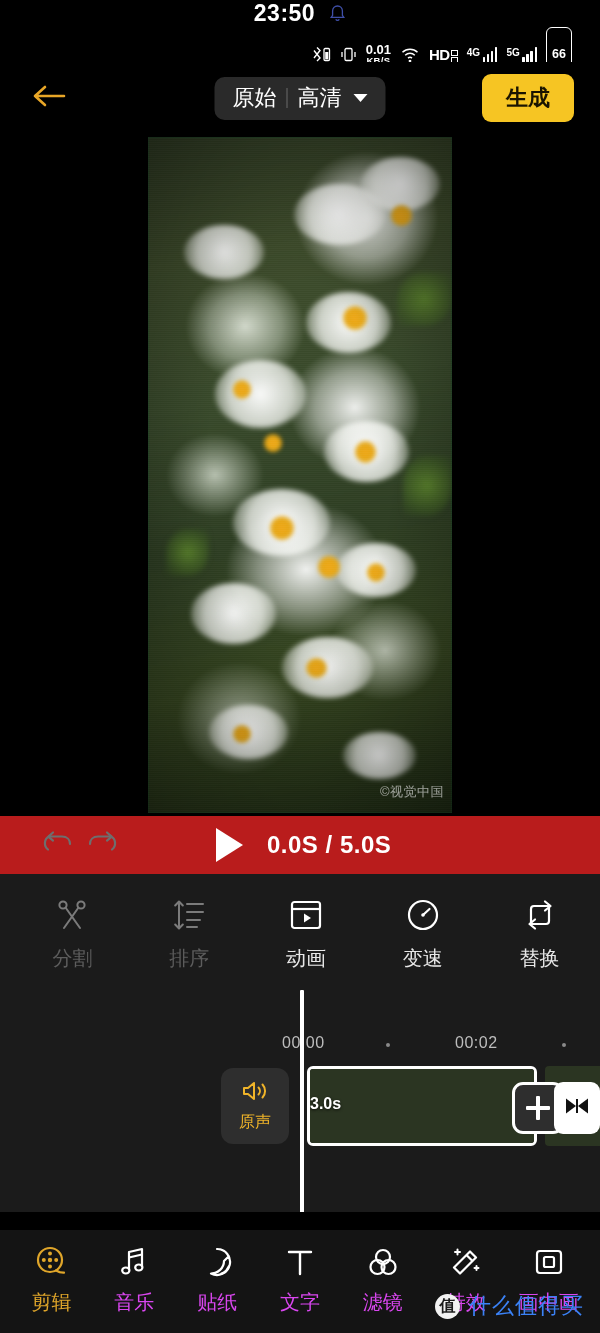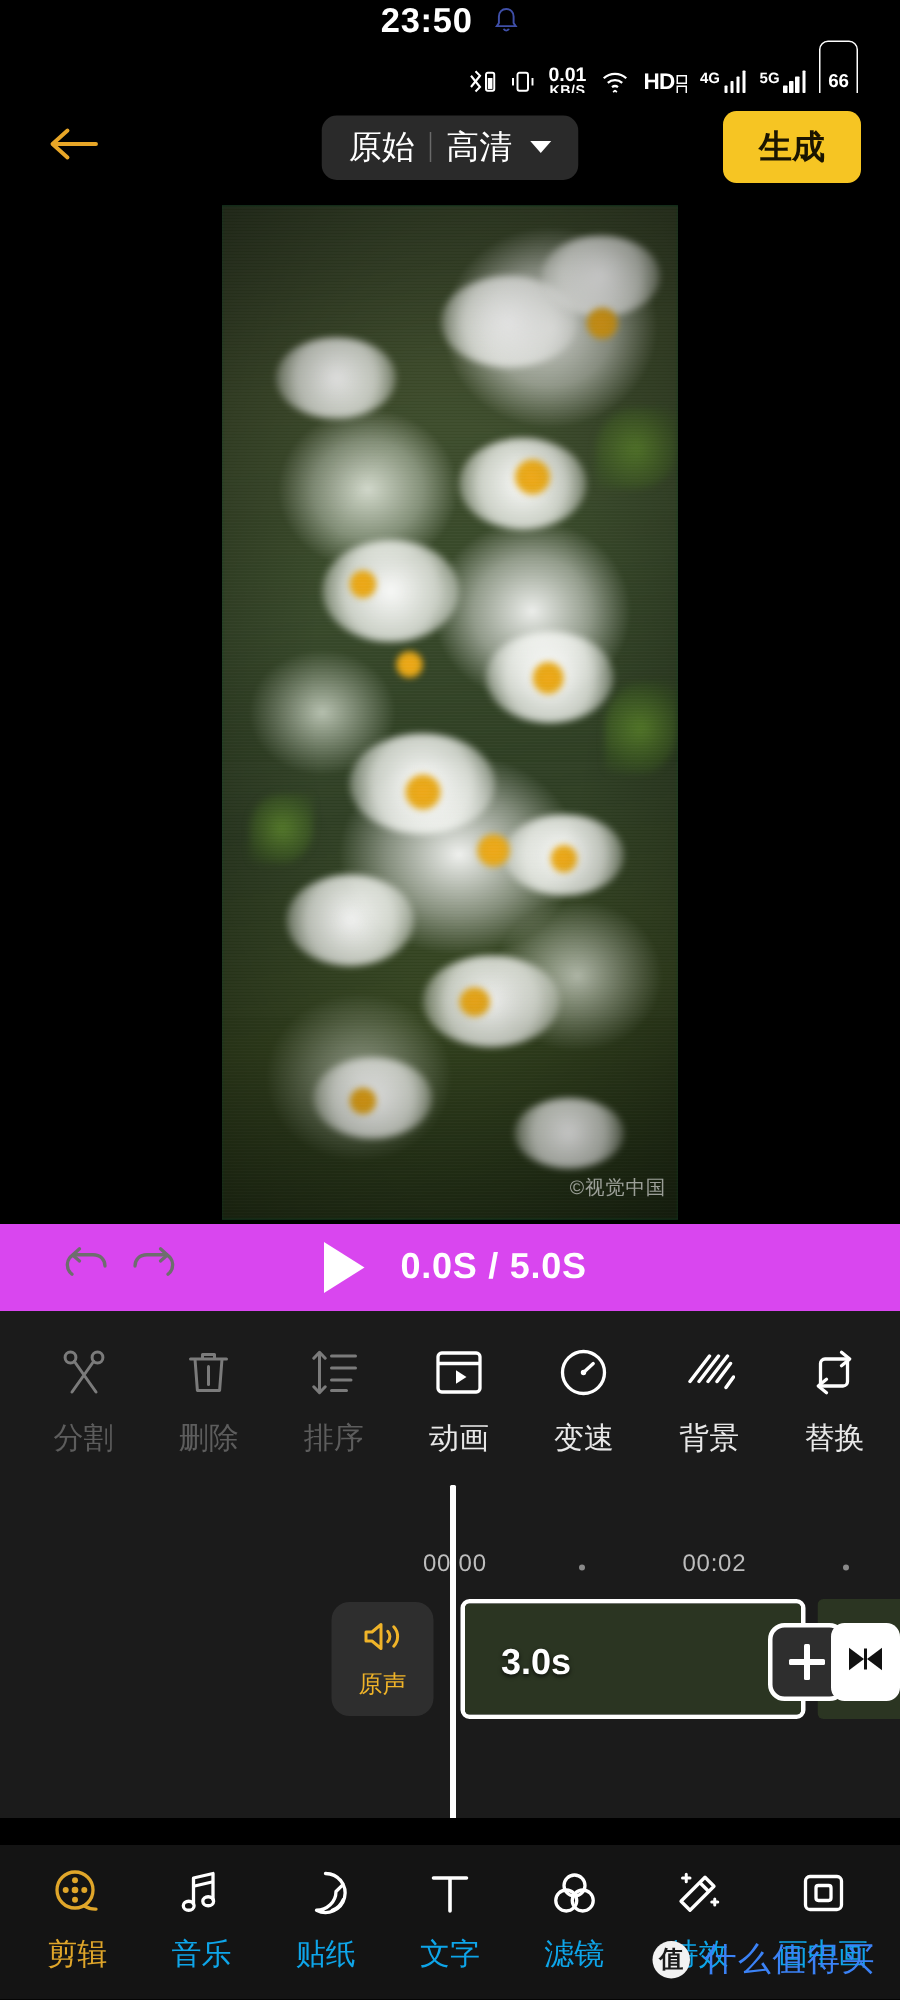--- a/index.html
+++ b/index.html
@@ -96,21 +96,21 @@
     background:radial-gradient(ellipse 85% 75% at 50% 48%, transparent 35%, rgba(0,0,0,.45) 100%); }
   .vf-grain { position:absolute; inset:0; opacity:.07;
     background:repeating-linear-gradient(0deg,rgba(255,255,255,.4) 0 1px,transparent 1px 2px); }
   .vf-wm {
     position:absolute; right:8px; bottom:12px;
     font-size:13px; color:rgba(235,235,235,.62);
     font-family:"Liberation Sans",sans-serif; letter-spacing:.5px;
   }
 
   
-  .playbar { height:58px; background:#d946ef; display:flex; align-items:center; padding:0 34px; }
+  .playbar { height:58px; background:#b91c1c; display:flex; align-items:center; padding:0 34px; }
   .pb-undo, .pb-redo { width:46px; height:46px; display:flex; align-items:center; justify-content:center; cursor:pointer;}
   .pb-center { margin-left:90px; display:flex; align-items:center; gap:24px; }
   .pb-play { width:0;height:0;border-top:17px solid transparent;border-bottom:17px solid transparent;border-left:27px solid #fff; cursor:pointer;}
   .pb-time { font-size:24px; font-weight:600; color:#fff; letter-spacing:.5px;}
 
   
   .toolpanel { background:#1b1b1b; height:338px; position:relative; }
   .toolrow { display:flex; padding:22px 2px 0 14px;justify-content:center; }
   .tool { flex:1; display:flex; flex-direction:column; align-items:center; gap:11px; cursor:pointer;}
   .tool .ticon { height:38px; display:flex; align-items:center; justify-content:center;}
@@ -143,21 +143,21 @@
   .thumb::before { content:""; position:absolute; inset:-20%;
     background:
       radial-gradient(ellipse 40% 26% at 30% 22%, rgba(255,255,255,.95) 0%, transparent 62%),
       radial-gradient(ellipse 34% 22% at 72% 45%, rgba(252,253,248,.9) 0%, transparent 62%),
       radial-gradient(ellipse 38% 24% at 45% 78%, rgba(248,251,244,.85) 0%, transparent 64%),
       radial-gradient(circle 6% at 33% 26%, #e8a81a 0%, transparent 100%),
       radial-gradient(circle 5% at 70% 48%, #e3a417 0%, transparent 100%),
       linear-gradient(155deg,#3a4a26 0%,#48592f 30%,#33431f 60%,#253317 100%);
     filter:blur(1.4px); }
   .clip-dur {
-    position:absolute; left:24px; top:26px; font-size:24px;
+    position:absolute; left:0; top:26px; font-size:16px;
     color:#fff; font-weight:600; text-shadow:0 1px 3px rgba(0,0,0,.75); z-index:3;
   }
   .clip-next-label {
     position:absolute; left:8px; top:26px; font-size:20px; color:#fff;
     font-weight:600; text-shadow:0 1px 3px rgba(0,0,0,.75); z-index:3;
   }
   .add-btn {
     position:absolute; left:512px; top:16px; width:52px; height:52px;
     background:#2e2e2e; border:3px solid #fff; border-radius:11px;
     display:flex; align-items:center; justify-content:center; z-index:20; cursor:pointer;
@@ -172,21 +172,21 @@
     display:flex; align-items:center; justify-content:center; z-index:21; cursor:pointer;
   }
 
   
   .bottomnav {
     position:absolute; left:0; right:0; bottom:0; height:103px;
     background:#141414; display:flex; align-items:flex-start; padding:14px 10px 0 10px;
   }
   .nav { flex:1; display:flex; flex-direction:column; align-items:center; gap:9px; cursor:pointer;}
   .nav .nicon { height:36px; display:flex; align-items:center; justify-content:center;}
-  .nav .nlabel { font-size:20px; color:#0ea5e9; }
+  .nav .nlabel { font-size:20px; color:#d946ef; }
   .nav.active .nlabel { color:#E0A62A; }
 
   .watermark {
     position:absolute; right:16px; bottom:12px; display:flex;
     align-items:center; gap:9px; z-index:50;
   }
   .wm-logo {
     width:25px; height:25px; border-radius:50%; background:#f2f2f2;
     color:#1b1b1b; font-size:16px; font-weight:700;
     display:flex; align-items:center; justify-content:center;
@@ -345,31 +345,20 @@
       <span class="ticon">
         <svg width="34" height="34" viewBox="0 0 34 34">
             <circle cx="8" cy="7" r="3.6" fill="none" stroke="#fff" stroke-width="2"></circle>
             <circle cx="26" cy="7" r="3.6" fill="none" stroke="#fff" stroke-width="2"></circle>
             <path d="M10.5 9.5L25 30M23.5 9.5L9 30" fill="none" stroke="#fff" stroke-width="2" stroke-linecap="round"></path>
           </svg>
       </span>
       <span class="tlabel">分割</span>
     </div>
 
-    <div class="tool disabled">
-      <span class="ticon">
-        <svg width="32" height="34" viewBox="0 0 32 34">
-            <path d="M4 8h24" stroke="#fff" stroke-width="2" stroke-linecap="round"></path>
-            <path d="M12 8V5h8v3" fill="none" stroke="#fff" stroke-width="2" stroke-linejoin="round"></path>
-            <path d="M7 8l1.6 21h14.8L25 8" fill="none" stroke="#fff" stroke-width="2" stroke-linejoin="round"></path>
-            <path d="M16 13v12" stroke="#fff" stroke-width="2" stroke-linecap="round"></path>
-          </svg>
-      </span>
-      <span class="tlabel">删除</span>
-    </div>
 
     <div class="tool disabled">
       <span class="ticon">
         <svg width="34" height="34" viewBox="0 0 34 34">
             <path d="M7 4v26M3.2 26.5L7 30.5l3.8-4M3.2 7.5L7 3.5l3.8 4" fill="none" stroke="#fff" stroke-width="2" stroke-linecap="round" stroke-linejoin="round"></path>
             <path d="M15 6h16M15 14h16M15 22h13M15 29h10" stroke="#fff" stroke-width="2" stroke-linecap="round"></path>
           </svg>
       </span>
       <span class="tlabel">排序</span>
     </div>
@@ -389,28 +378,20 @@
       <span class="ticon">
         <svg width="34" height="34" viewBox="0 0 34 34">
             <circle cx="17" cy="17" r="14" fill="none" stroke="#fff" stroke-width="2.2"></circle>
             <path d="M17 17l6.5-6" fill="none" stroke="#fff" stroke-width="2.2" stroke-linecap="round"></path>
             <circle cx="17" cy="17" r="1.8" fill="#fff"></circle>
           </svg>
       </span>
       <span class="tlabel">变速</span>
     </div>
 
-    <div class="tool">
-      <span class="ticon">
-        <svg width="34" height="32" viewBox="0 0 34 32">
-            <path d="M4 22L17 5M10 22L23 5M16 22L29 5M22 22L31 10M28 26L33 19" stroke="#fff" stroke-width="2.3" stroke-linecap="round"></path>
-          </svg>
-      </span>
-      <span class="tlabel">背景</span>
-    </div>
 
     <div class="tool">
       <span class="ticon">
         <svg width="32" height="32" viewBox="0 0 32 32">
             <path d="M7 24V10a3 3 0 013-3h15" fill="none" stroke="#fff" stroke-width="2.2" stroke-linecap="round"></path>
             <path d="M21 2.5L26.5 7 21 11.5" fill="none" stroke="#fff" stroke-width="2.2" stroke-linecap="round" stroke-linejoin="round"></path>
             <path d="M25 8v14a3 3 0 01-3 3H7" fill="none" stroke="#fff" stroke-width="2.2" stroke-linecap="round"></path>
             <path d="M11 20.5L5.5 25 11 29.5" fill="none" stroke="#fff" stroke-width="2.2" stroke-linecap="round" stroke-linejoin="round"></path>
           </svg>
       </span>

